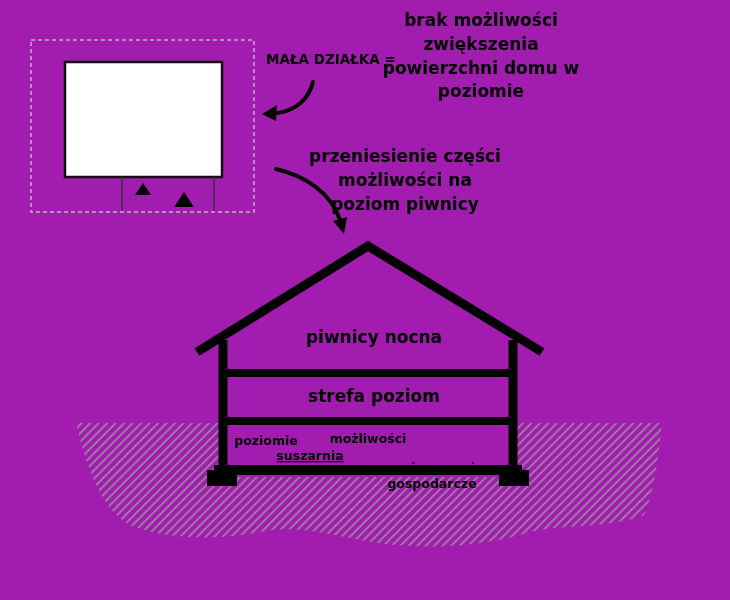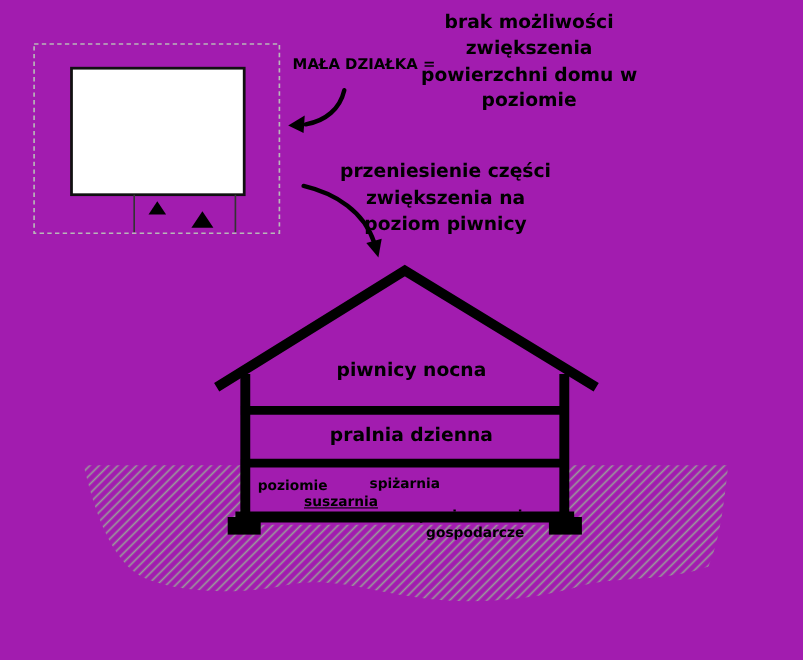--- a/index.html
+++ b/index.html
@@ -66,29 +66,29 @@
     <rect x="207" y="470" width="30" height="16" fill="#000000"></rect>
     <rect x="499" y="470" width="30" height="16" fill="#000000"></rect>
   </svg>
 
   <div class="lbl s14" style="left:266px; top:50px;">MAŁA DZIAŁKA =</div>
 
   <div class="lbl s13 centered" style="left:481px; top:57px;">brak możliwości zwiększenia
 powierzchni domu w poziomie</div>
 
   <div class="lbl s13 centered" style="left:405px; top:181px;">przeniesienie części
-zwiększenia na
+możliwości na
 poziom piwnicy</div>
 
   <div class="lbl s13 centered" style="left:374px; top:338px;">piwnicy nocna</div>
 
-  <div class="lbl s13 centered" style="left:374px; top:397px;">pralnia dzienna</div>
+  <div class="lbl s13 centered" style="left:374px; top:397px;">strefa poziom</div>
 
   <div class="lbl s12 centered" style="left:266px; top:441px;">poziomie</div>
 
-  <div class="lbl s12 centered" style="left:368px; top:439px;">spiżarnia</div>
+  <div class="lbl s12 centered" style="left:368px; top:439px;">możliwości</div>
 
   <div class="lbl s12 centered" style="left:310px; top:456px;text-decoration:underline;">suszarnia</div>
 
   <div class="lbl s12 centered" style="left:432px; top:452px; line-height:1.25;margin-top:24px;">pomieszczenia
 gospodarcze</div>
 
 </div>
 
 </body></html>

